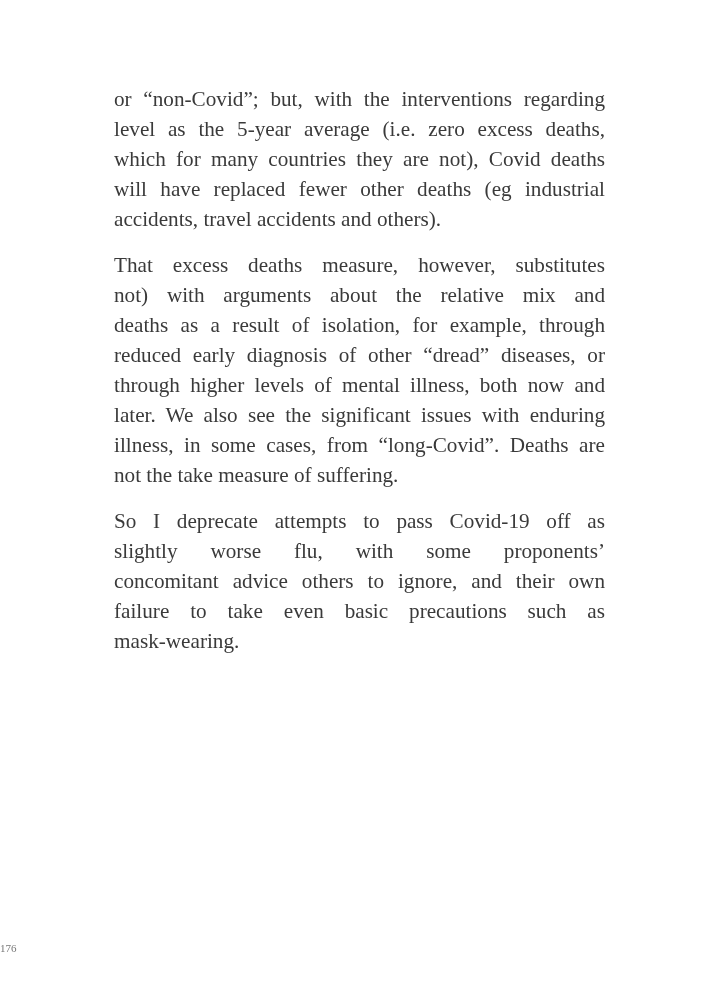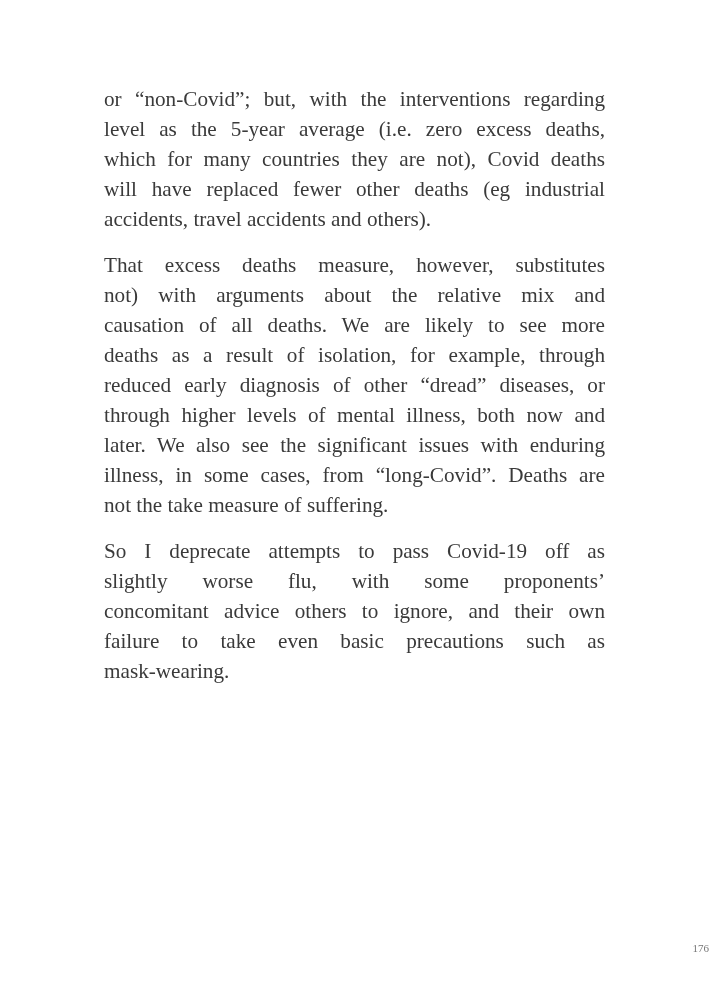--- a/index.html
+++ b/index.html
@@ -23,40 +23,40 @@
     .body-text {
       position: absolute;
       left: 104px;
       top: 84px;
       width: 501px;
       font-family: "Liberation Serif", "DejaVu Serif", serif;
       font-size: 21.2px;
       color: #3a3a3a;
     }
     .para {
-      margin: 0 0 16px 0;
+      margin: 0 0 16px 10px;
     }
     .line {
       display: block;
       height: 30px;
       line-height: 30px;
       text-align: justify;
       text-align-last: justify;
       white-space: nowrap;
       overflow: visible;
     }
     .line.last {
       text-align-last: left;
     }
     .page-number {
       position: absolute;
       left: 0;
       width: 709px;
       top: 942px;
-      text-align: right;
+      text-align: left;
       font-family: "Liberation Serif", "DejaVu Serif", serif;
       font-size: 11px;
       color: #777777;
     }
   </style>
 </head>
 <body>
 
 <div class="page">
   <div class="body-text">
@@ -65,21 +65,20 @@
       <span class="line">or “non-Covid”; but, with the interventions regarding</span>
       <span class="line">level as the 5-year average (i.e. zero excess deaths,</span>
       <span class="line">which for many countries they are not), Covid deaths</span>
       <span class="line">will have replaced fewer other deaths (eg industrial</span>
       <span class="line last">accidents, travel accidents and others).</span>
     </p>
 
     <p class="para">
       <span class="line">That excess deaths measure, however, substitutes</span>
       <span class="line">not) with arguments about the relative mix and</span>
-      <span class="line">causation of all deaths. We are likely to see more</span>
       <span class="line">deaths as a result of isolation, for example, through</span>
       <span class="line">reduced early diagnosis of other “dread” diseases, or</span>
       <span class="line">through higher levels of mental illness, both now and</span>
       <span class="line">later. We also see the significant issues with enduring</span>
       <span class="line">illness, in some cases, from “long-Covid”. Deaths are</span>
       <span class="line last">not the take measure of suffering.</span>
     </p>
 
     <p class="para">
       <span class="line">So I deprecate attempts to pass Covid-19 off as</span>

